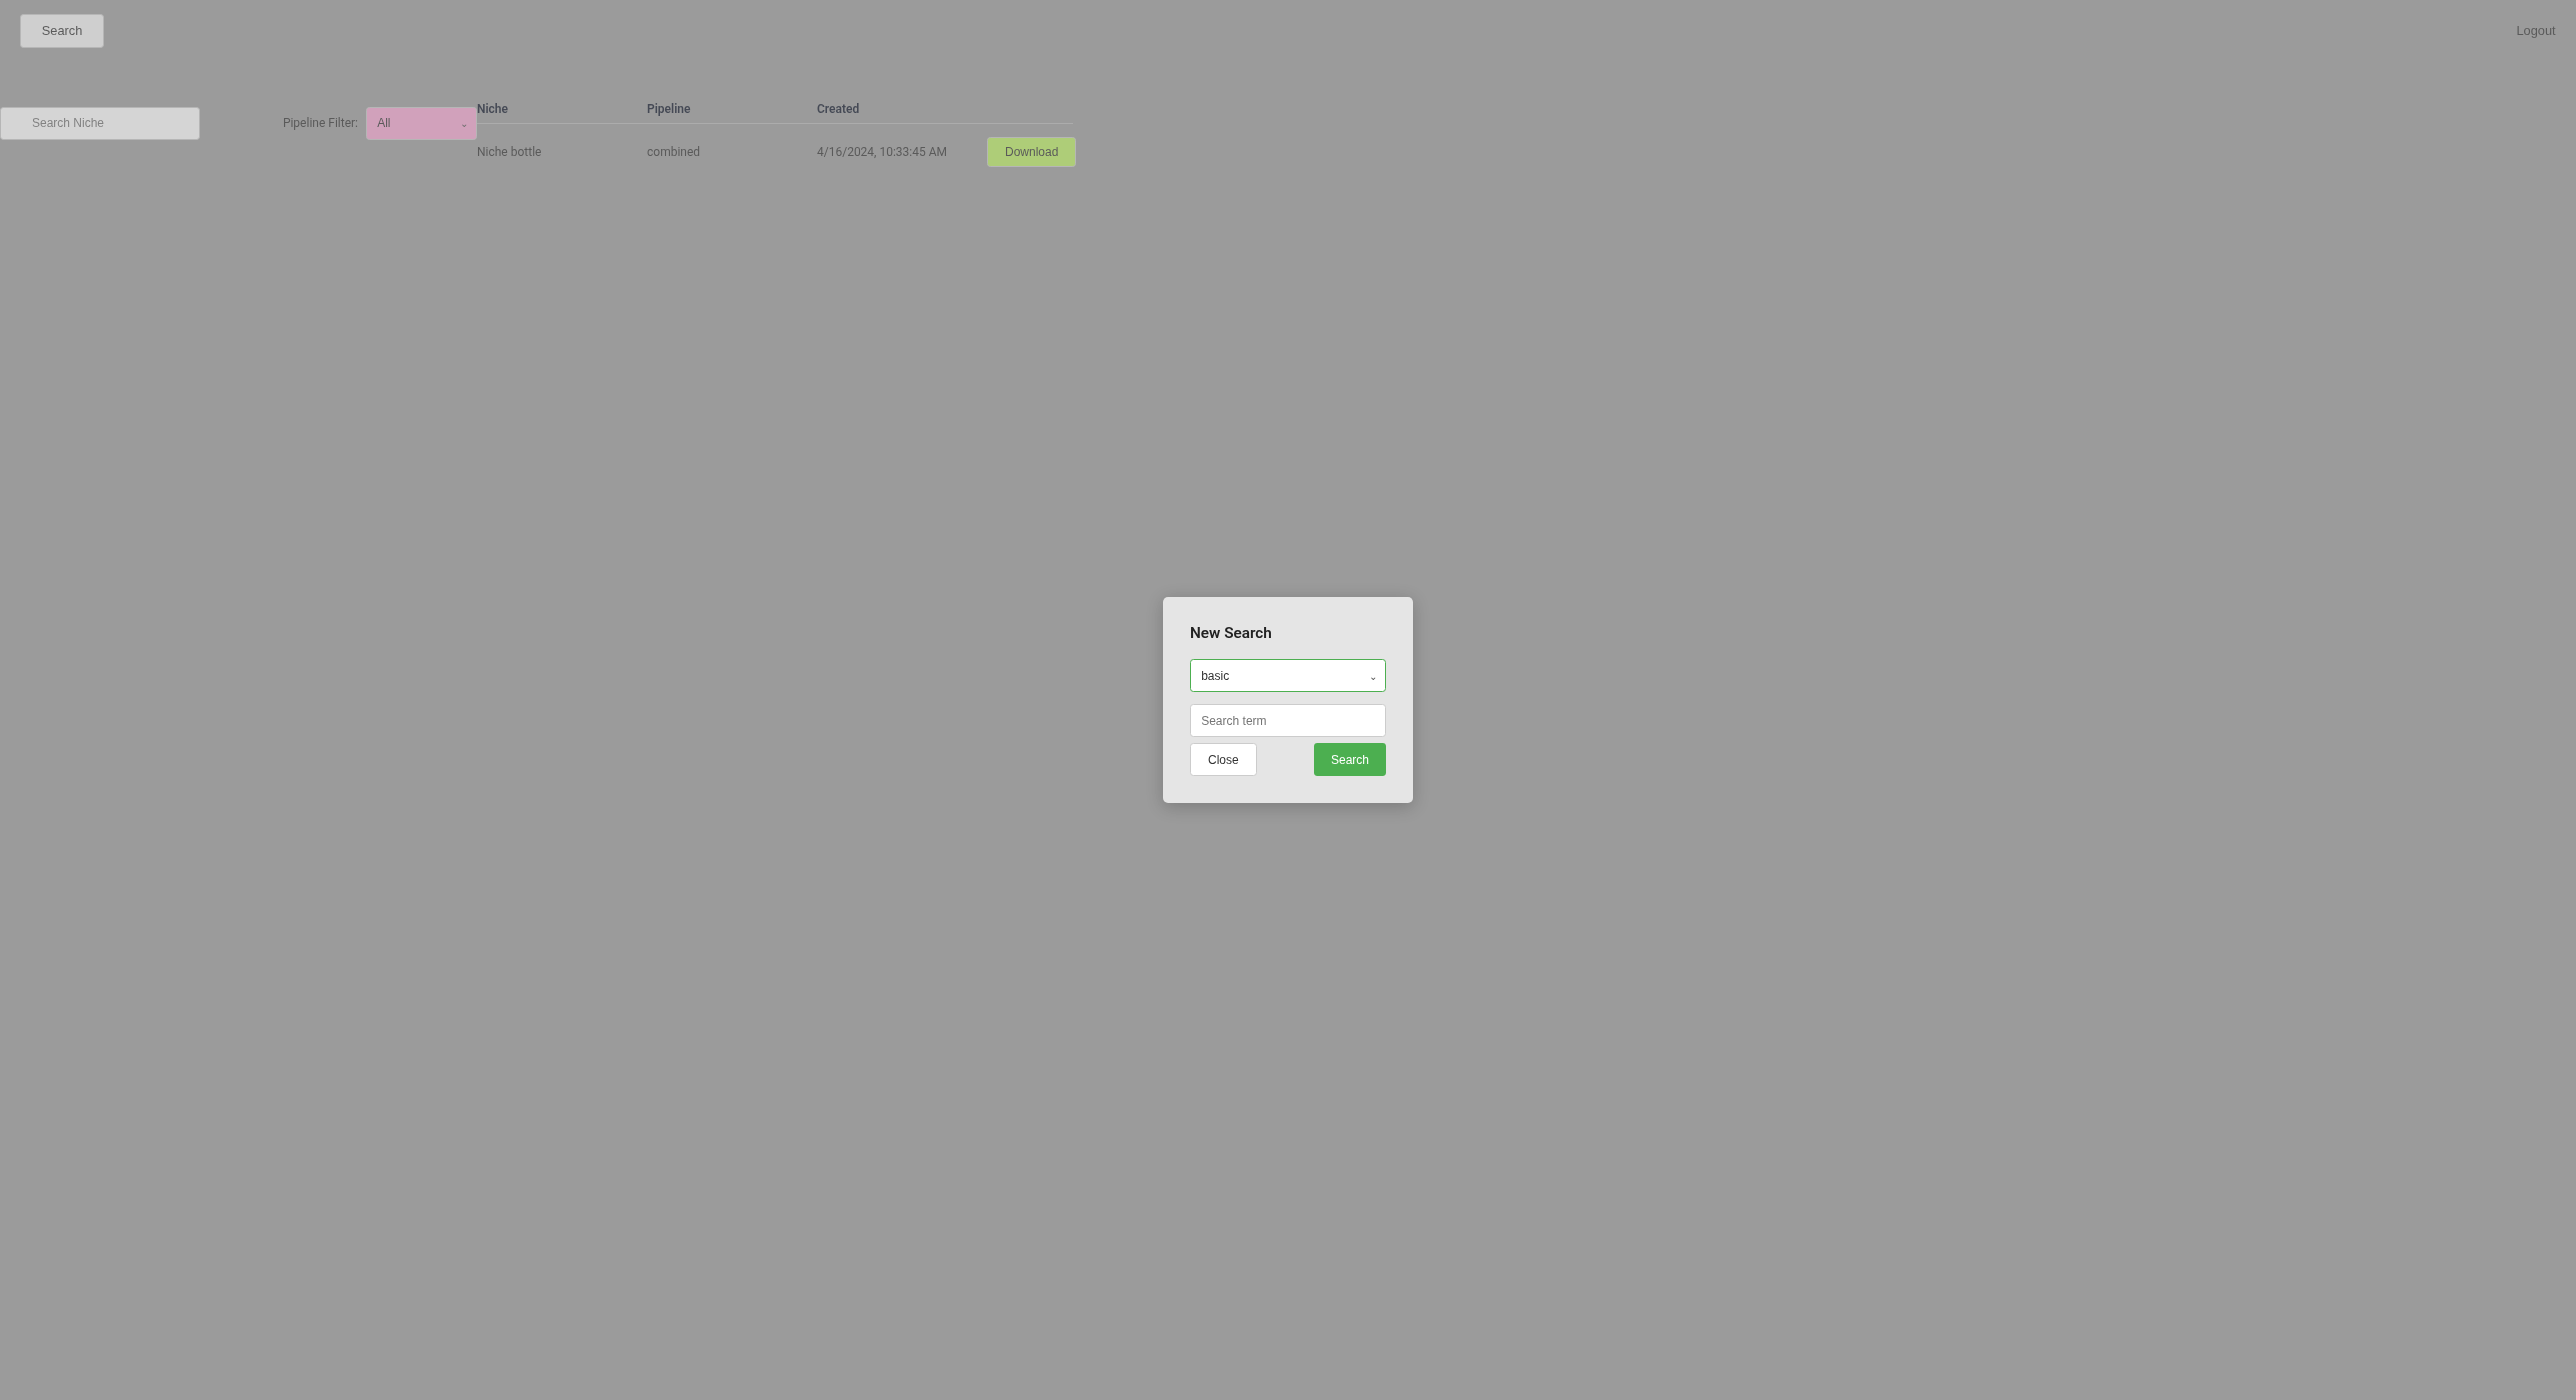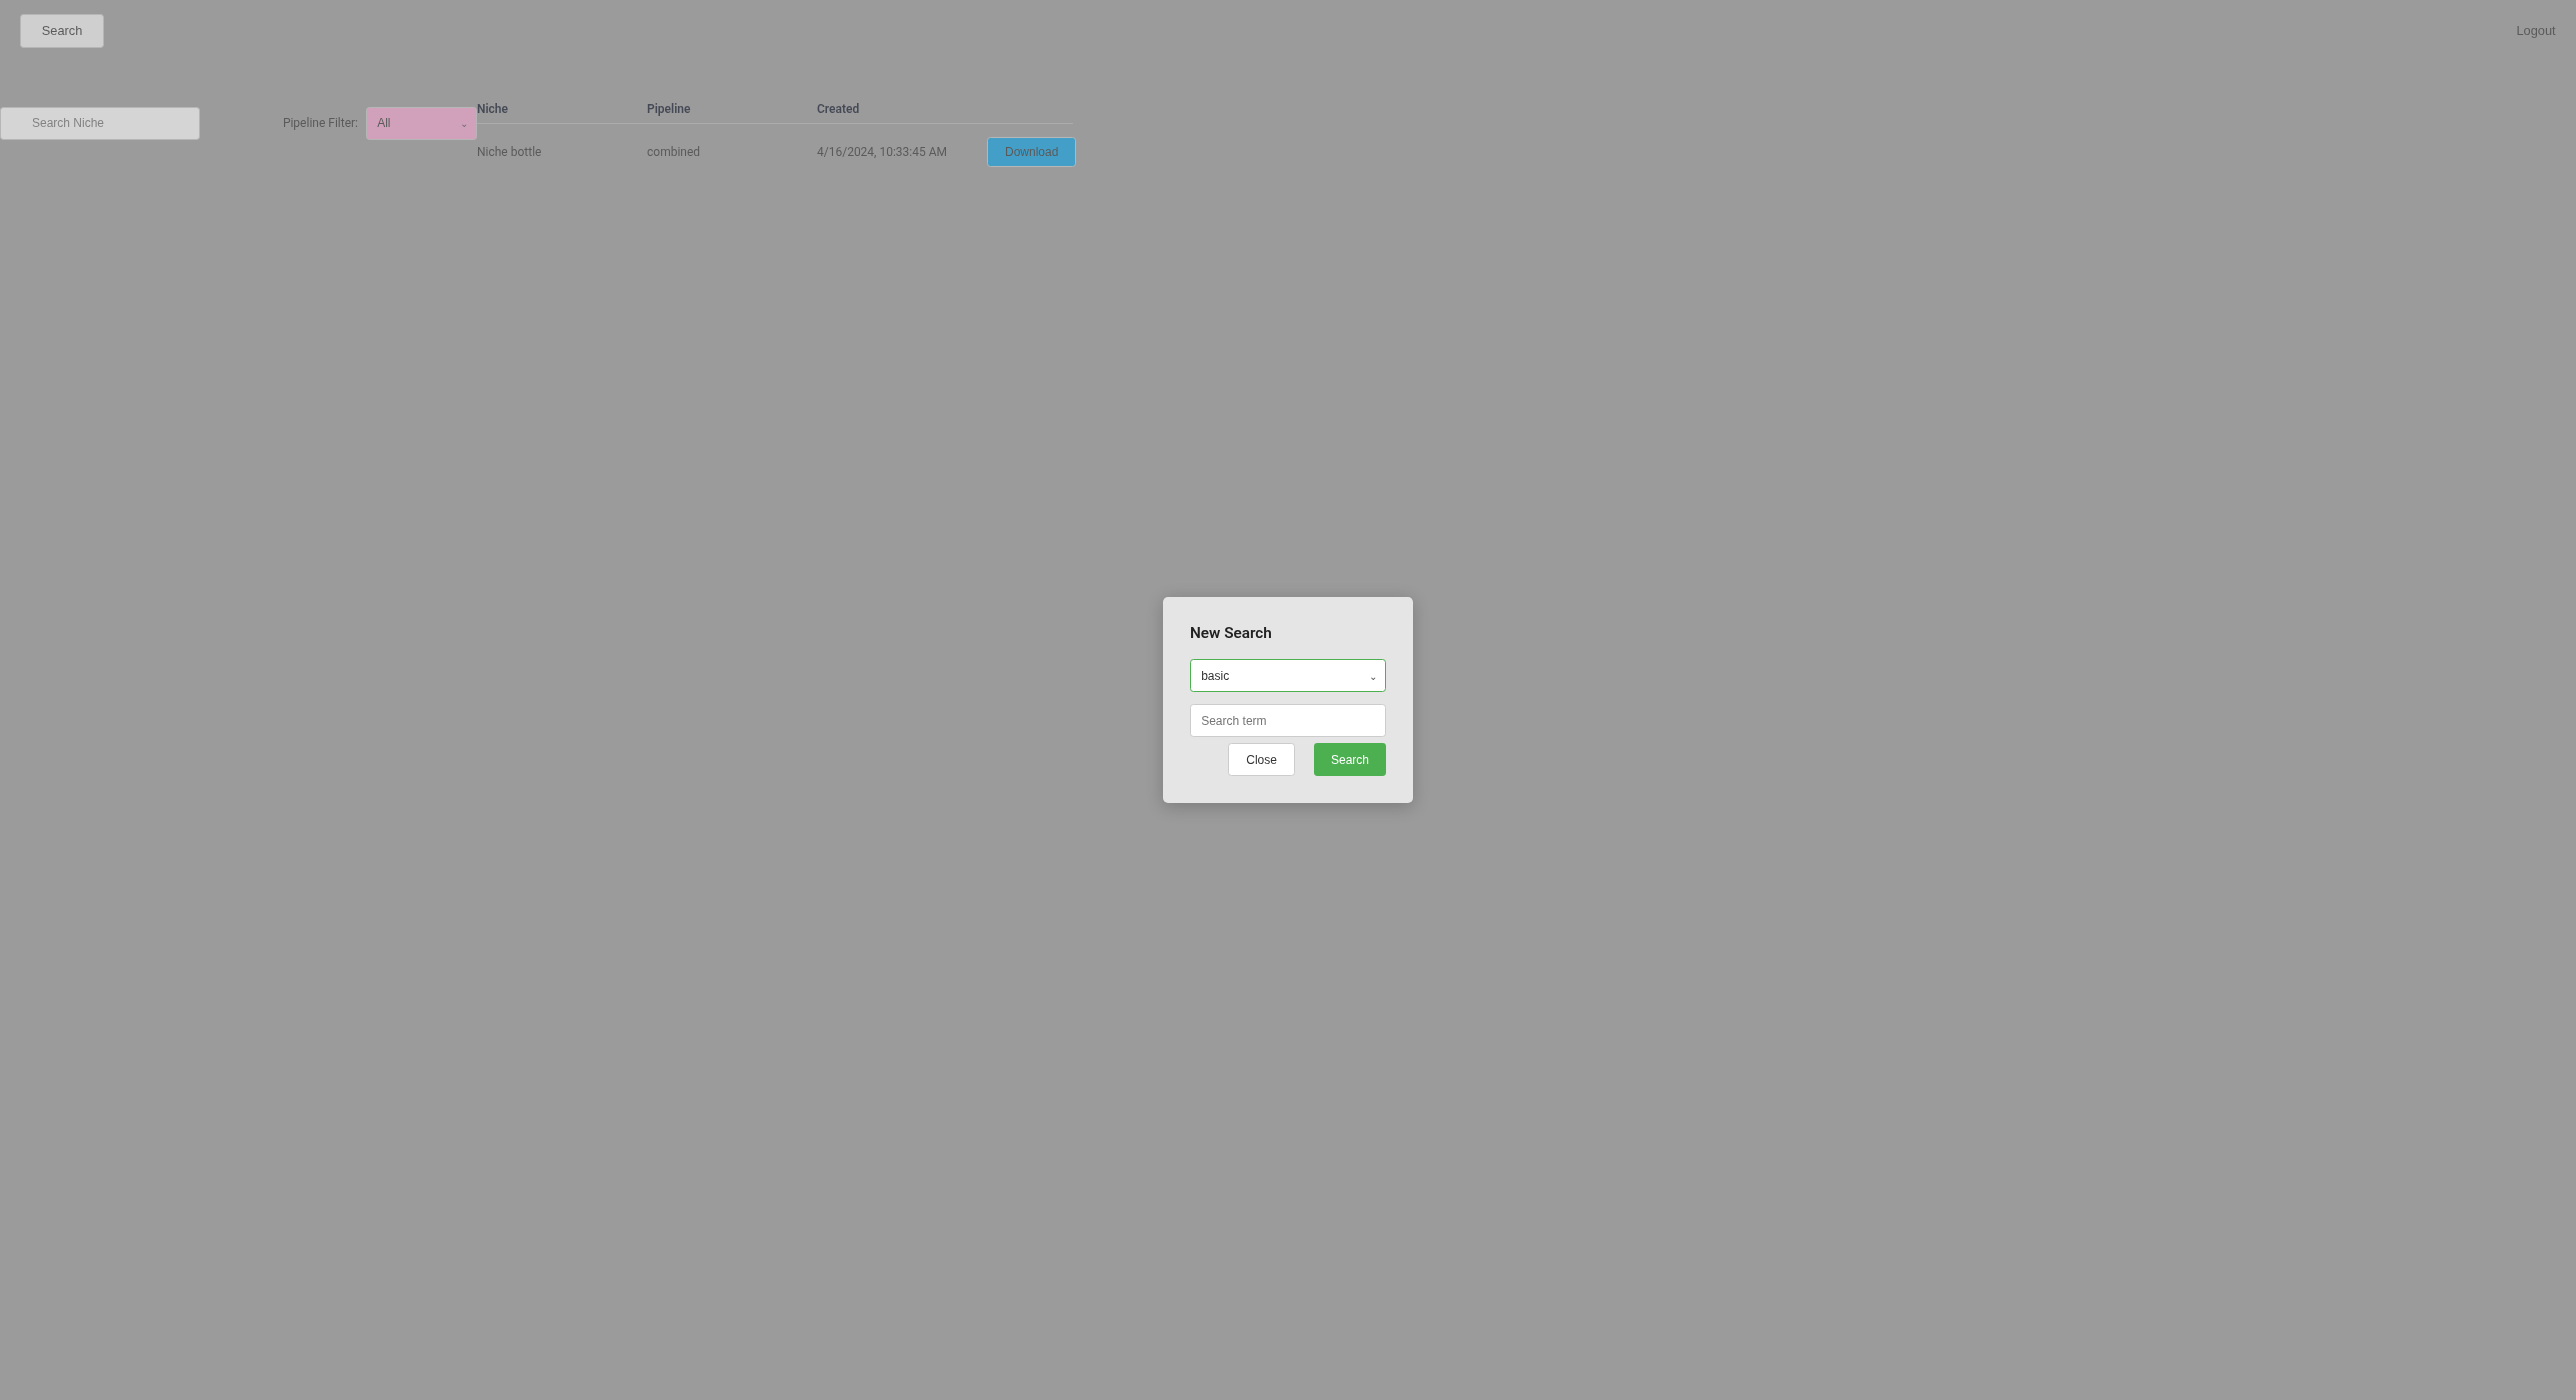--- a/index.html
+++ b/index.html
@@ -147,21 +147,21 @@
       padding: 10.2px 0;
       align-items: center;
     }
 
     .table-cell {
       font-size: 12px;
       color: #333;
     }
 
     .download-btn {
-      background: #0ea5e9;
+      background: #bef264;
       border: 0.9px solid #ccc;
       border-radius: 3.4px;
       padding: 6.8px 17px;
       font-size: 12px;
       cursor: pointer;
       color: #333;
     }
 
     
     .overlay {
@@ -223,22 +223,22 @@
       padding: 8.5px 10.2px;
       border: 0.9px solid #ccc;
       border-radius: 3.4px;
       font-size: 12px;
       color: #999;
       margin-bottom: 6px;
     }
 
     .modal-buttons {
       display: flex;
-      gap: 19px;
-      justify-content: flex-end;
+      gap: 5px;
+      justify-content: space-between;
     }
 
     .close-btn {
       background: white;
       border: 0.9px solid #ccc;
       border-radius: 3.4px;
       padding: 8.5px 17px;
       font-size: 12px;
       cursor: pointer;
       color: #333;

